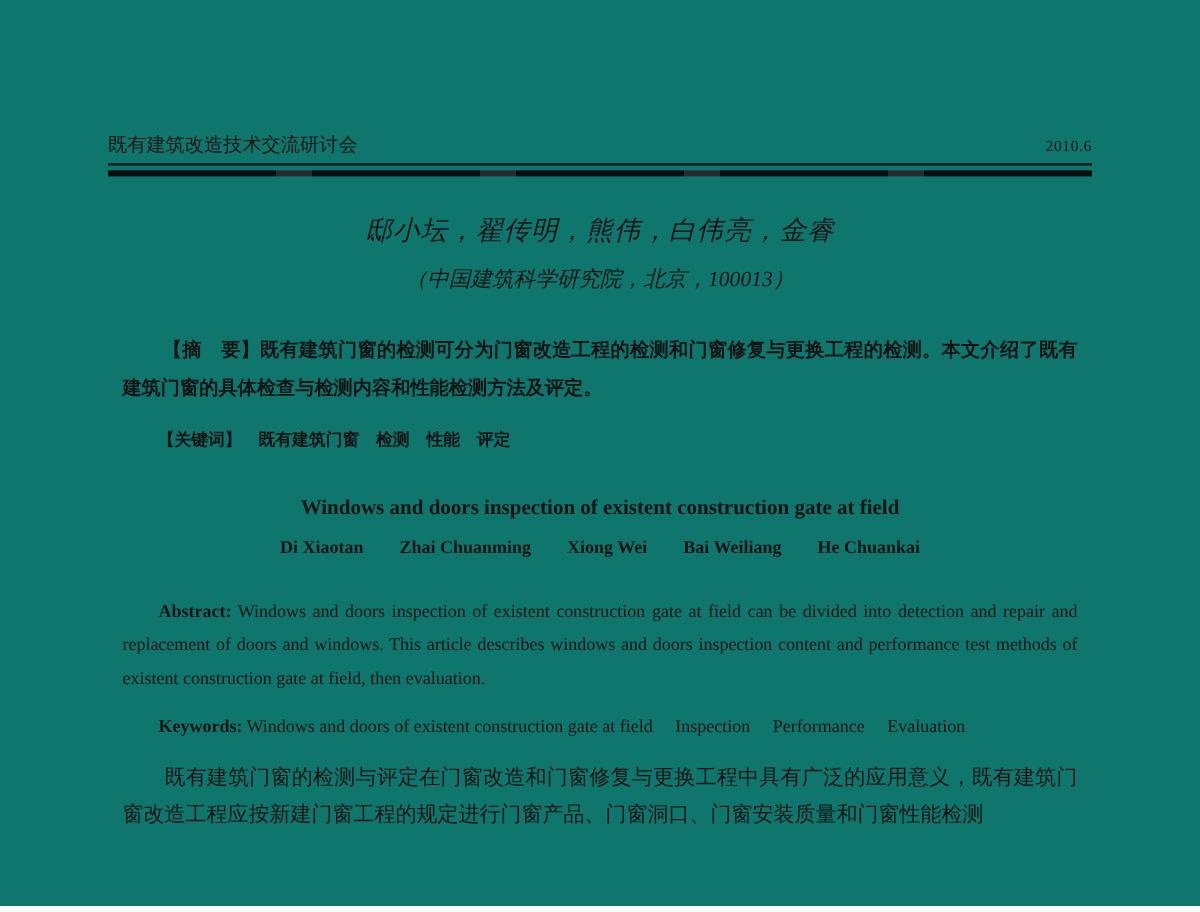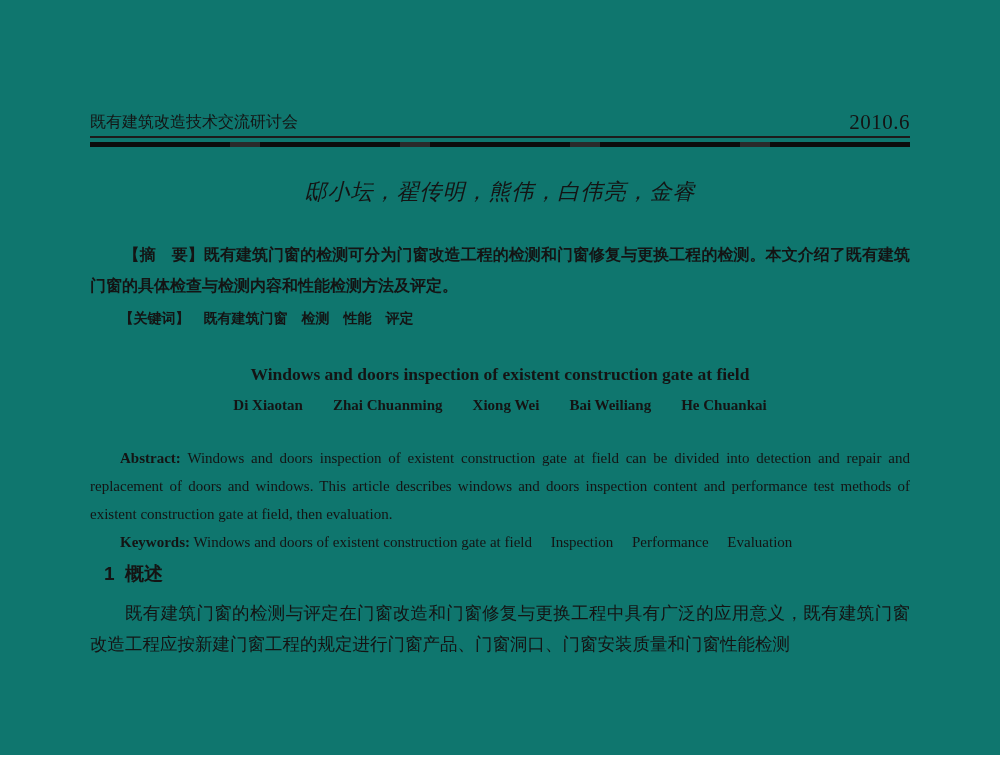--- a/index.html
+++ b/index.html
@@ -11,34 +11,34 @@
     color:#141414;
     font-family:"Liberation Serif","DejaVu Serif",serif;
     box-sizing:border-box;
     padding:112px 90px 0 90px;
   }
   .running-head{
     display:flex;justify-content:space-between;align-items:flex-end;
     font-size:16px;line-height:20px;
     font-family:"Liberation Serif","DejaVu Serif",serif;
   }
-  .running-head .date{font-size:21px;letter-spacing:0.5px;}
+  .running-head .date{font-size:13px;letter-spacing:0.5px;}
   .rule-thin{margin-top:4px;border-top:2px solid #1c1c1c;height:0;}
   .rule-thick{
     margin-top:4px;height:5px;
     background:repeating-linear-gradient(90deg,#0c0c0c 0 140px,#2a2a2a 140px 170px);
   }
   h1.title-cn{
     margin:36px 0 0 0;
     text-align:center;
     font-size:34px;line-height:46px;
     font-weight:700;letter-spacing:2px;
     font-family:"Liberation Sans","DejaVu Sans",sans-serif;
   }
-  p{margin:0;}
+  p{margin:12px;}
   .authors-cn{
     margin-top:30px;
     text-align:center;
     font-size:22px;line-height:30px;
     font-style:italic;letter-spacing:1px;
   }
   .affiliation-cn{
     margin-top:12px;
     text-align:center;
     font-size:18px;line-height:26px;
@@ -101,30 +101,30 @@
 
   <header class="running-head">
     <span class="conf">既有建筑改造技术交流研讨会</span>
     <span class="date">2010.6</span>
   </header>
   <div class="rule-thin"></div>
   <div class="rule-thick"></div>
 
 
   <p class="authors-cn">邸小坛，翟传明，熊伟，白伟亮，金睿</p>
+  <p class="affiliation-cn">（中国建筑科学研究院，北京，100013）</p>
 
   <p class="abstract-cn"><b>【摘　要】</b><span>既有建筑门窗的检测可分为门窗改造工程的检测和门窗修复与更换工程的检测。本文介绍了既有建筑门窗的具体检查与检测内容和性能检测方法及评定。</span></p>
 
   <p class="keywords-cn"><b>【关键词】</b><span class="pre">　既有建筑门窗　检测　性能　评定</span></p>
 
   <p class="title-en">Windows and doors inspection of existent construction gate at field</p>
 
   <p class="authors-en pre">Di Xiaotan        Zhai Chuanming        Xiong Wei        Bai Weiliang        He Chuankai</p>
 
   <p class="abstract-en"><b>Abstract:</b> <span>Windows and doors inspection of existent construction gate at field can be divided into detection and repair and replacement of doors and windows. This article describes windows and doors inspection content and performance test methods of existent construction gate at field, then evaluation.</span></p>
 
   <p class="keywords-en"><b>Keywords:</b> <span class="pre">Windows and doors of existent construction gate at field     Inspection     Performance     Evaluation</span></p>
 
-  <h2 class="section-heading pre">1  概述</h2>
 
   <p class="body-par">既有建筑门窗的检测与评定在门窗改造和门窗修复与更换工程中具有广泛的应用意义，既有建筑门窗改造工程应按新建门窗工程的规定进行门窗产品、门窗洞口、门窗安装质量和门窗性能检测</p>
 
 </div>
 
 </body></html>

